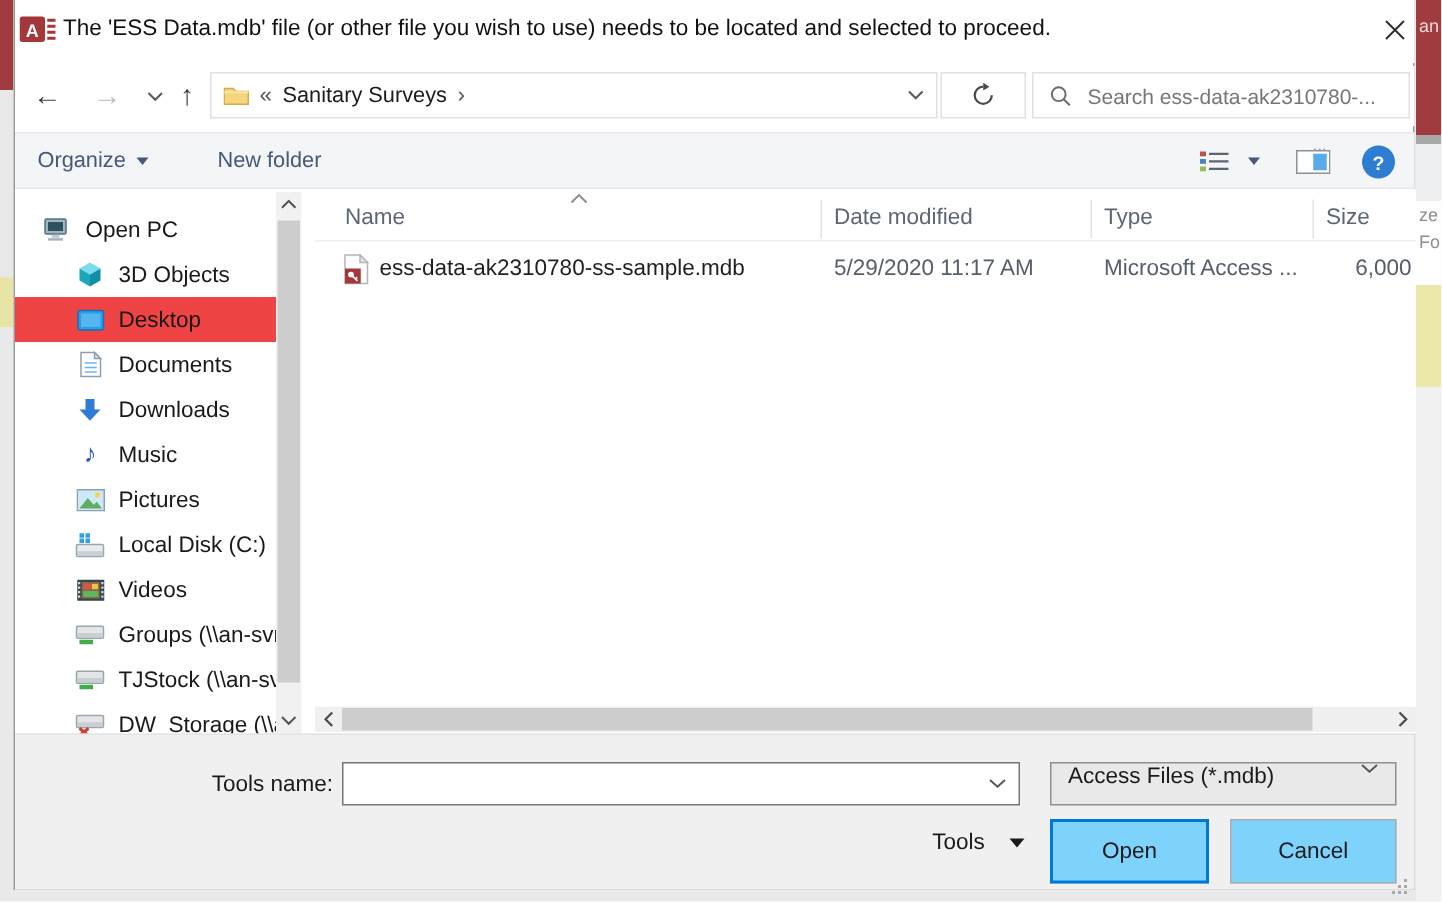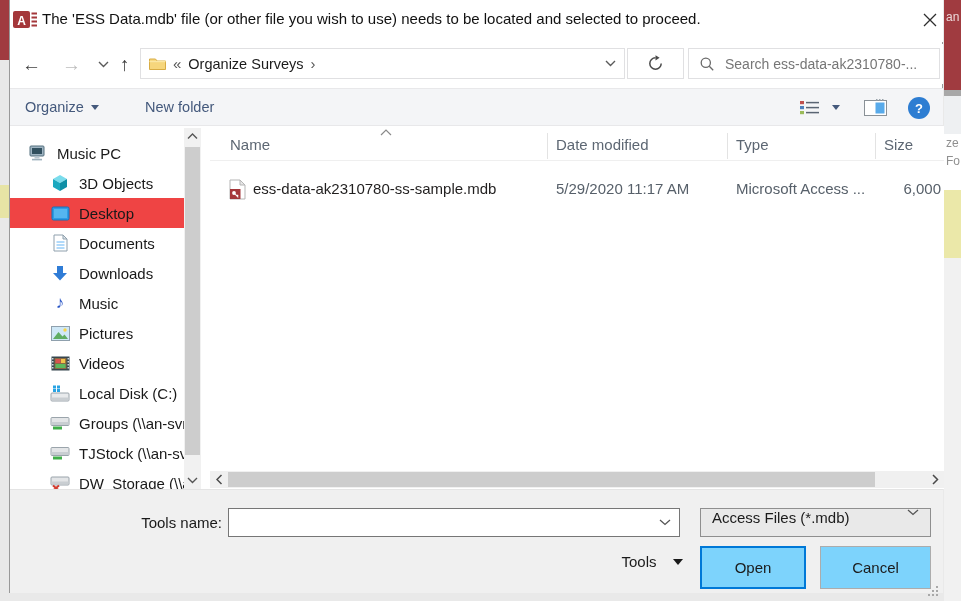--- a/index.html
+++ b/index.html
@@ -149,21 +149,21 @@
     <span class="navglyph" style="left:110px;top:7px;">↑</span>
 
     <div class="addressbar">
       <span>
         <svg width="17" height="13" viewBox="0 0 17 13">
             <path d="M0.5 2 h6 l1.6 2 h8.4 v8.5 h-16 z" fill="#f6d67c" stroke="#d8ac44"></path>
             <path d="M0.5 4.5 h16" stroke="#fbe7a4" stroke-width="1.4"></path>
           </svg>
       </span>
       <span class="crumb-sep">«</span>
-      <span class="crumb">Organize Surveys</span>
+      <span class="crumb">Sanitary Surveys</span>
       <span class="crumb-sep">›</span>
       <span style="flex:1;"></span>
       <span>
         <svg width="11" height="7" viewBox="0 0 11 7">
             <path d="M1 1 L5.5 5.5 L10 1" fill="none" stroke="#5a5a5a" stroke-width="1.4"></path>
           </svg>
       </span>
     </div>
 
     <div class="boxbtn" style="left:617px;width:57px;">
@@ -220,21 +220,21 @@
   <div class="sidebar">
     <div class="side-item root">
       <span class="ic">
           <svg width="20" height="18" viewBox="0 0 20 18">
             <rect x="2" y="2" width="14" height="10" rx="1" fill="#9fb4c2" stroke="#54707f"></rect>
             <rect x="4" y="4" width="10" height="6" fill="#31505f"></rect>
             <rect x="6.5" y="12.5" width="5" height="2" fill="#b9c8d2"></rect>
             <rect x="4" y="14.8" width="10" height="1.6" fill="#9fb2bd"></rect>
           </svg>
         </span>
-      <span>Music PC</span>
+      <span>Open PC</span>
     </div>
     <div class="side-item">
       <span class="ic">
           <svg width="18" height="18" viewBox="0 0 18 18">
             <polygon points="9,1 16,5 9,9 2,5" fill="#7adcec"></polygon>
             <polygon points="2,5 9,9 9,17 2,13" fill="#1ba8bf"></polygon>
             <polygon points="16,5 9,9 9,17 16,13" fill="#0f8fa6"></polygon>
           </svg>
         </span>
       <span>3D Objects</span>
@@ -276,20 +276,33 @@
     </div>
     <div class="side-item">
       <span class="ic">
           <svg width="19" height="15" viewBox="0 0 19 15">
             <rect x="0.5" y="0.5" width="18" height="14" fill="#cfe8f7" stroke="#8fa0ad"></rect>
             <polygon points="2,13 7.5,6 11.5,10.5 13.5,8.5 17,13" fill="#5fad63"></polygon>
             <circle cx="14" cy="4" r="1.7" fill="#f6d44a"></circle>
           </svg>
         </span>
       <span>Pictures</span>
+    </div>
+    <div class="side-item">
+      <span class="ic">
+          <svg width="20" height="17" viewBox="0 0 20 17">
+            <rect x="3" y="0.5" width="3" height="3" fill="#29a3e3"></rect>
+            <rect x="7" y="0.5" width="3" height="3" fill="#29a3e3"></rect>
+            <rect x="3" y="4" width="3" height="3" fill="#29a3e3"></rect>
+            <rect x="7" y="4" width="3" height="3" fill="#29a3e3"></rect>
+            <rect x="1" y="8" width="18" height="8" rx="1" fill="#e8eaec" stroke="#9aa4ab"></rect>
+            <rect x="1.5" y="12.5" width="17" height="3" fill="#c9ced2"></rect>
+          </svg>
+        </span>
+      <span>Local Disk (C:)</span>
     </div>
     <div class="side-item">
       <span class="ic">
           <svg width="19" height="15" viewBox="0 0 19 15">
             <rect x="0.5" y="0.5" width="18" height="14" fill="#37474f"></rect>
             <rect x="3.5" y="2" width="12" height="11" fill="#8a6a42"></rect>
             <rect x="4.5" y="3" width="5" height="4" fill="#d9534f"></rect>
             <rect x="10" y="3" width="4.5" height="4" fill="#f0c α"></rect>
             <rect x="10" y="3" width="4.5" height="4" fill="#f0c14b"></rect>
             <rect x="4.5" y="8" width="10" height="4" fill="#5cb85c"></rect>
@@ -300,33 +313,20 @@
             <rect x="16.5" y="2" width="1.5" height="1.5" fill="#cfd8dc"></rect>
             <rect x="16.5" y="5" width="1.5" height="1.5" fill="#cfd8dc"></rect>
             <rect x="16.5" y="8" width="1.5" height="1.5" fill="#cfd8dc"></rect>
             <rect x="16.5" y="11" width="1.5" height="1.5" fill="#cfd8dc"></rect>
           </svg>
         </span>
       <span>Videos</span>
     </div>
     <div class="side-item">
       <span class="ic">
-          <svg width="20" height="17" viewBox="0 0 20 17">
-            <rect x="3" y="0.5" width="3" height="3" fill="#29a3e3"></rect>
-            <rect x="7" y="0.5" width="3" height="3" fill="#29a3e3"></rect>
-            <rect x="3" y="4" width="3" height="3" fill="#29a3e3"></rect>
-            <rect x="7" y="4" width="3" height="3" fill="#29a3e3"></rect>
-            <rect x="1" y="8" width="18" height="8" rx="1" fill="#e8eaec" stroke="#9aa4ab"></rect>
-            <rect x="1.5" y="12.5" width="17" height="3" fill="#c9ced2"></rect>
-          </svg>
-        </span>
-      <span>Local Disk (C:)</span>
-    </div>
-    <div class="side-item">
-      <span class="ic">
           <svg width="20" height="14" viewBox="0 0 20 14">
             <rect x="1" y="1.5" width="18" height="8" rx="1" fill="#e3e5e7" stroke="#9aa4ab"></rect>
             <rect x="1.5" y="6" width="17" height="3" fill="#c9ced2"></rect>
             <rect x="3" y="10.5" width="9" height="3" fill="#3fae49"></rect>
           </svg>
         </span>
       <span>Groups (\\an-svr</span>
     </div>
     <div class="side-item">
       <span class="ic">
@@ -372,21 +372,21 @@
     </span>
     <span class="hdr" style="left:20px;">Name</span>
     <div class="hdr-sep" style="left:337px;"></div>
     <span class="hdr" style="left:346px;">Date modified</span>
     <div class="hdr-sep" style="left:517px;"></div>
     <span class="hdr" style="left:526px;">Type</span>
     <div class="hdr-sep" style="left:665px;"></div>
     <span class="hdr" style="left:674px;">Size</span>
     <div class="hdr-line"></div>
 
-    <div class="abs" style="left:0;top:40px;width:734px;height:28px;cursor:pointer;margin-top:10px;">
+    <div class="abs" style="left:0;top:40px;width:734px;height:28px;cursor:pointer;">
       <span class="abs" style="left:19px;top:3px;">
         <svg width="17" height="21" viewBox="0 0 17 21">
             <path d="M1 1 h10 l5 5 v14 h-15 z" fill="#fff" stroke="#b5b5b5"></path>
             <path d="M11 1 l5 5 h-5 z" fill="#e8e8e8" stroke="#b5b5b5"></path>
             <rect x="1" y="10" width="10.5" height="10" fill="#a4373a"></rect>
             <circle cx="5" cy="14" r="1.9" fill="#fff"></circle>
             <path d="M6.2 15.2 L9.3 18.3 M8 17 L9.2 15.8" stroke="#fff" stroke-width="1.1"></path>
           </svg>
       </span>
       <span class="cell" style="left:43px;top:4px;color:#211f1f;">ess-data-ak2310780-ss-sample.mdb</span>

